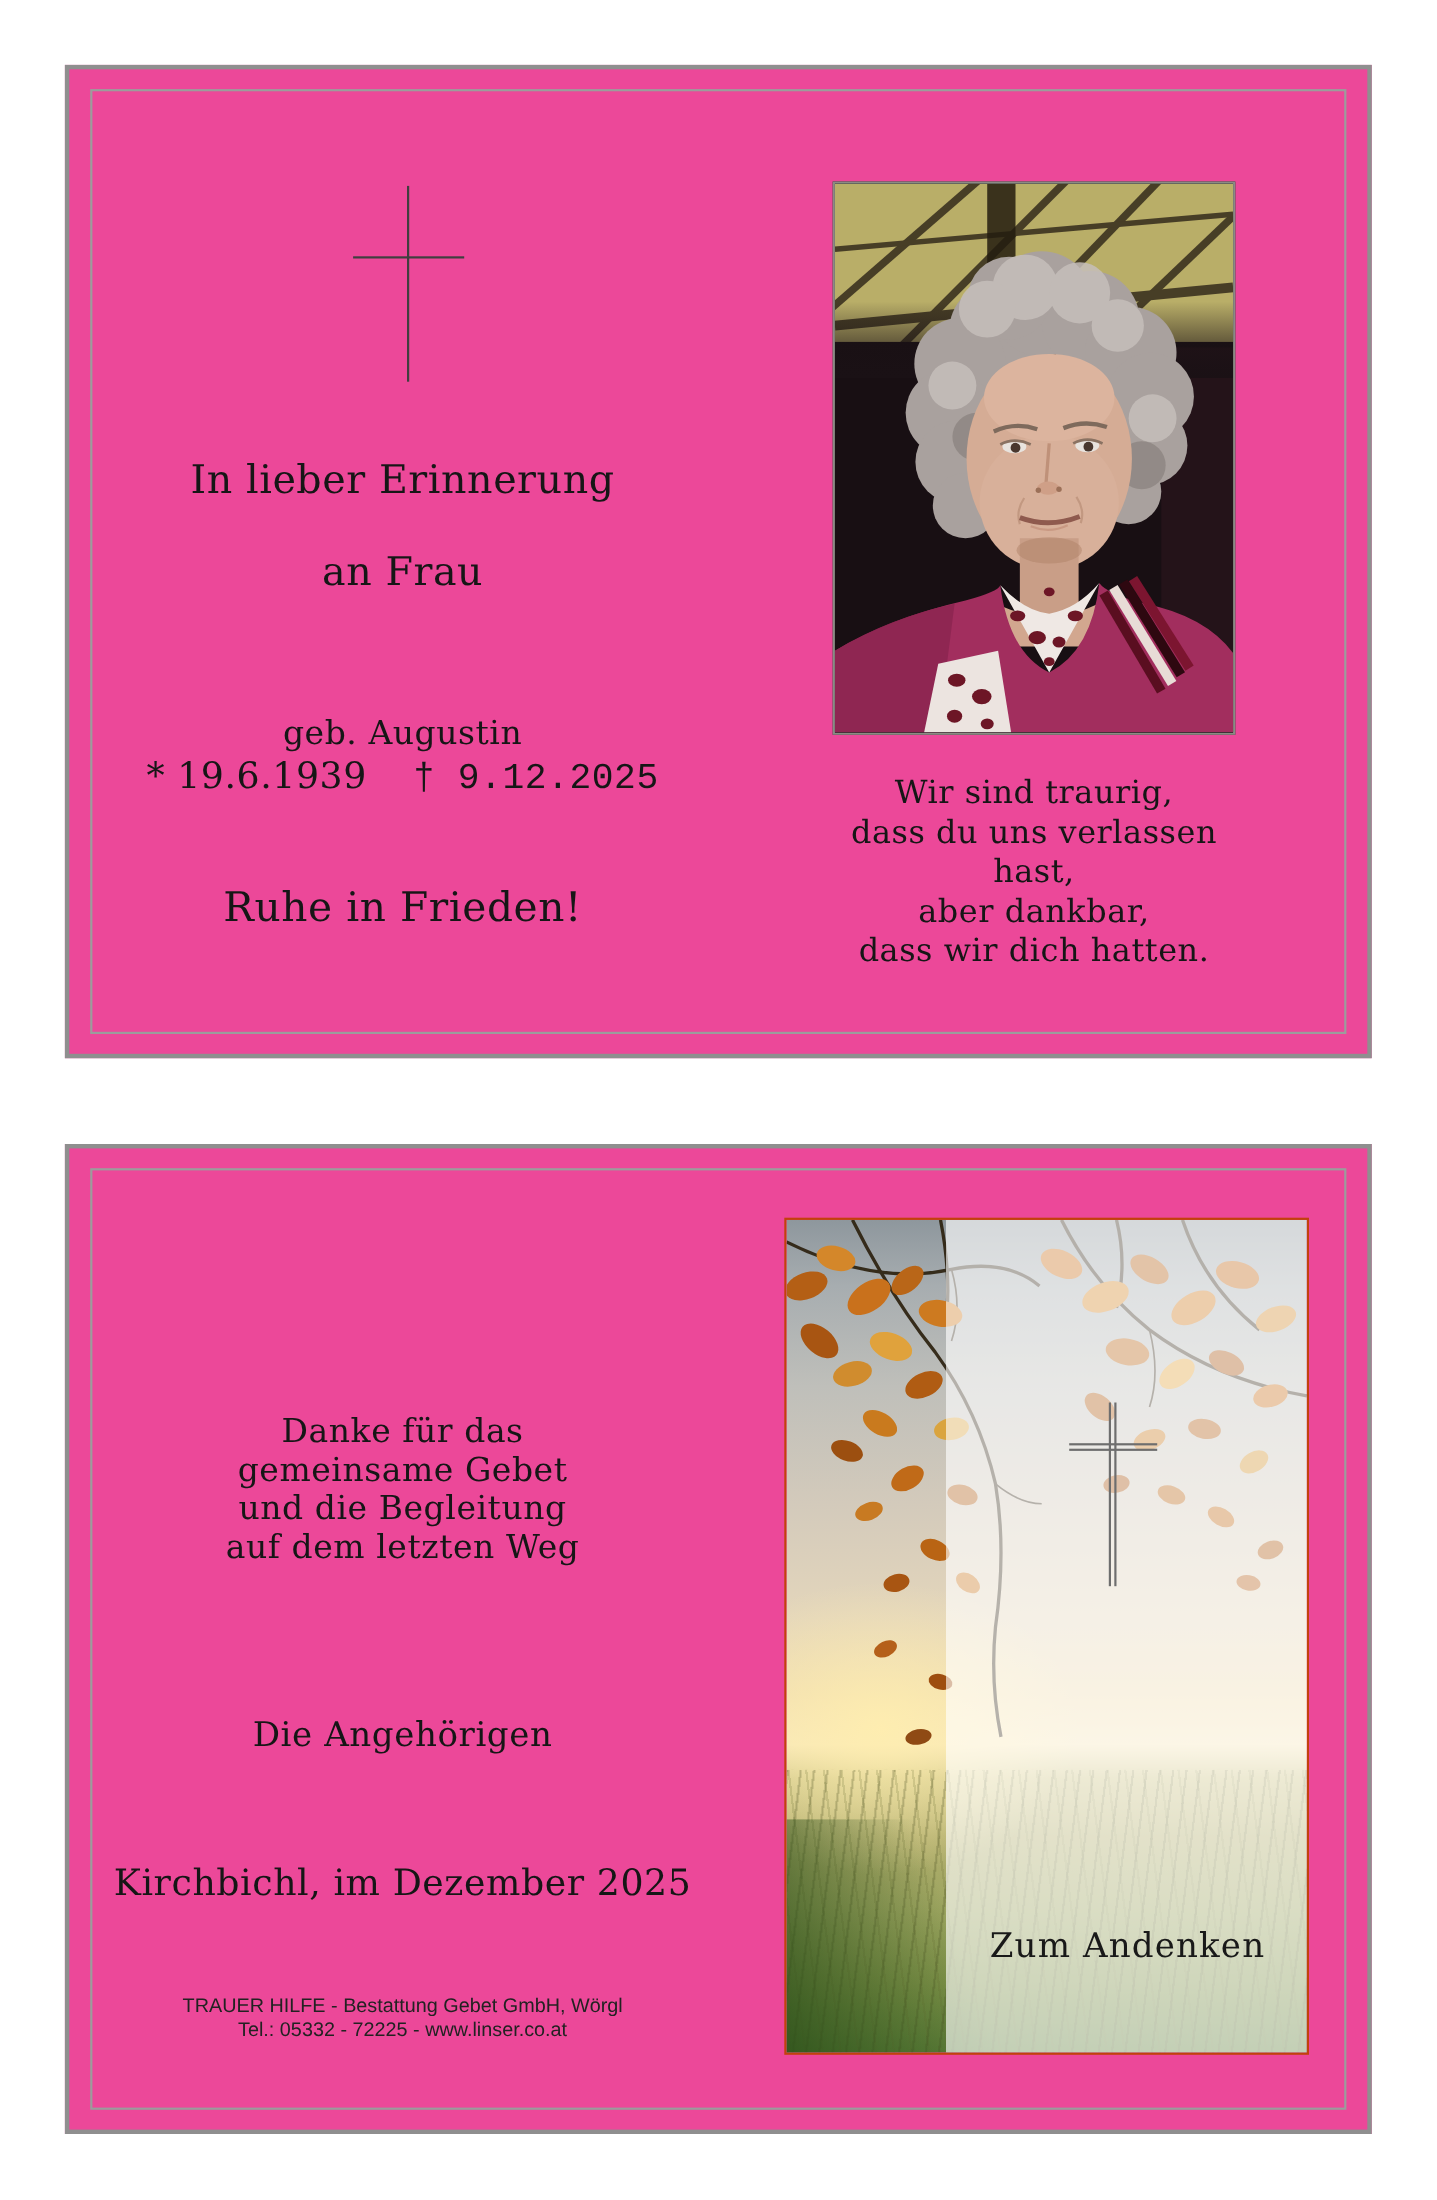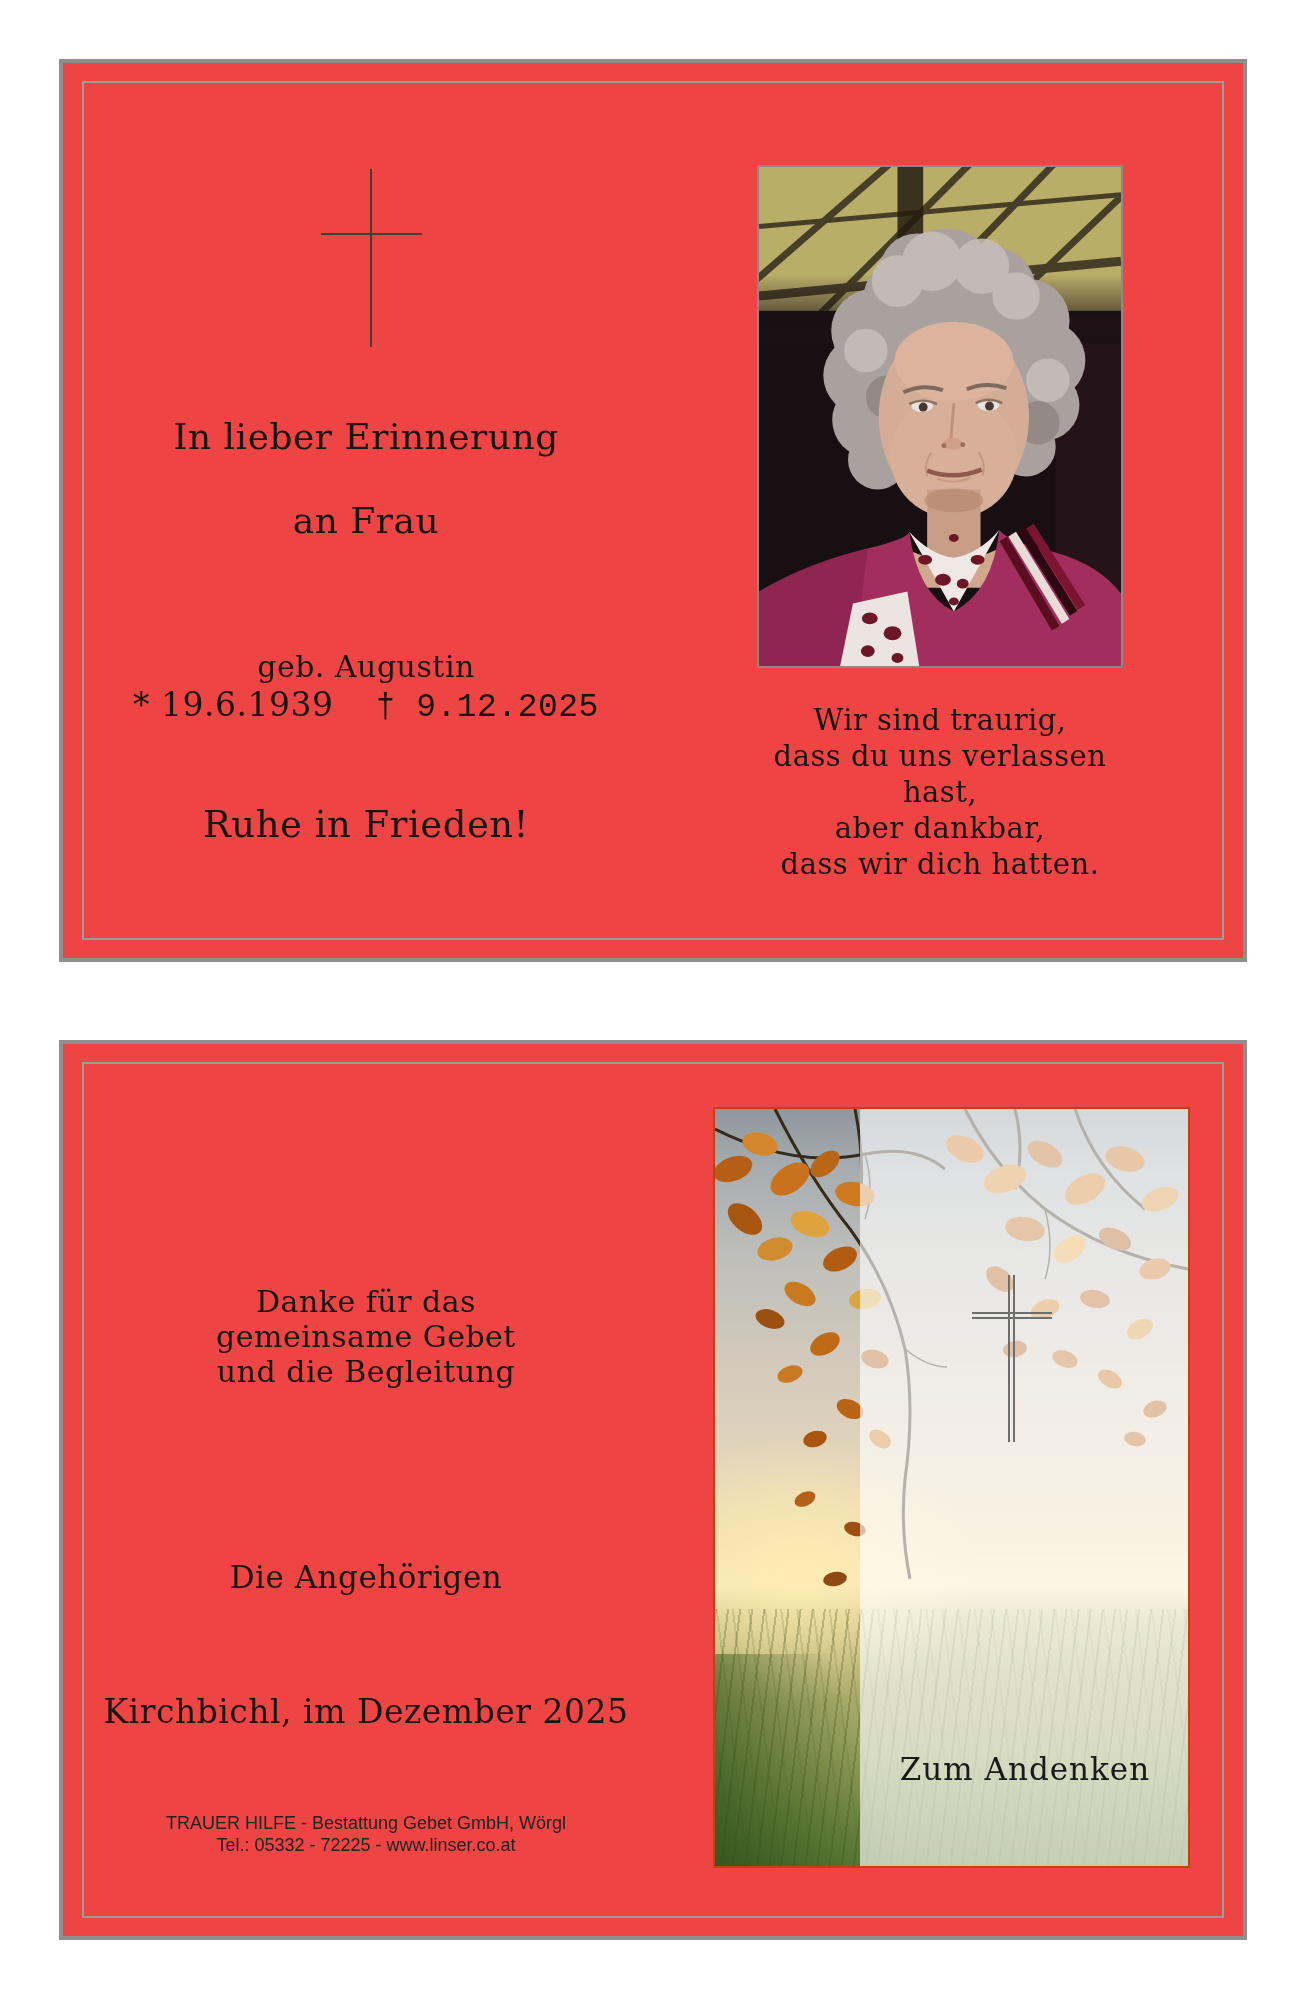--- a/index.html
+++ b/index.html
@@ -1,21 +1,21 @@
 <!DOCTYPE html>
 <html><head>
 <meta charset="utf-8">
 <style>
   html,body{margin:0;padding:0;}
   body{
     width:1306px;height:2000px;position:relative;background:#ffffff;
     font-family:"DejaVu Serif", serif;color:#161616;
   }
   .card{
-    position:absolute;left:59px;width:1188px;background:#ef4444;
+    position:absolute;left:59px;width:1188px;background:#ec4899;
     border:4px solid #8f8f8f;box-sizing:border-box;
   }
   .card-front{top:59px;height:903px;}
   .card-back{top:1040px;height:900px;}
   .inner-frame{position:absolute;inset:18px 19px;border:2px solid #9c9c9c;pointer-events:none;}
 
   .txt{position:absolute;left:19px;width:568px;text-align:center;letter-spacing:0.5px;}
   .f-intro1{top:354px;font-size:36px;line-height:40px;}
   .f-intro2{top:438px;font-size:36px;line-height:40px;}
   .f-name{top:506px;font-size:64px;line-height:74px;letter-spacing:2px;}
@@ -207,20 +207,21 @@
     </div>
   </section>
 
   <section class="card card-back">
     <div class="inner-frame"></div>
 
     <div class="txt b-thanks">
       <div>Danke für das</div>
       <div>gemeinsame Gebet</div>
       <div>und die Begleitung</div>
+      <div>auf dem letzten Weg</div>
     </div>
 
     <div class="txt b-family">Die Angehörigen</div>
     <div class="txt b-place">Kirchbichl, im Dezember 2025</div>
 
     <div class="txt b-funeral">
       <div>TRAUER HILFE - Bestattung Gebet GmbH, Wörgl</div>
       <div>Tel.: 05332 - 72225 - www.linser.co.at</div>
     </div>
 

